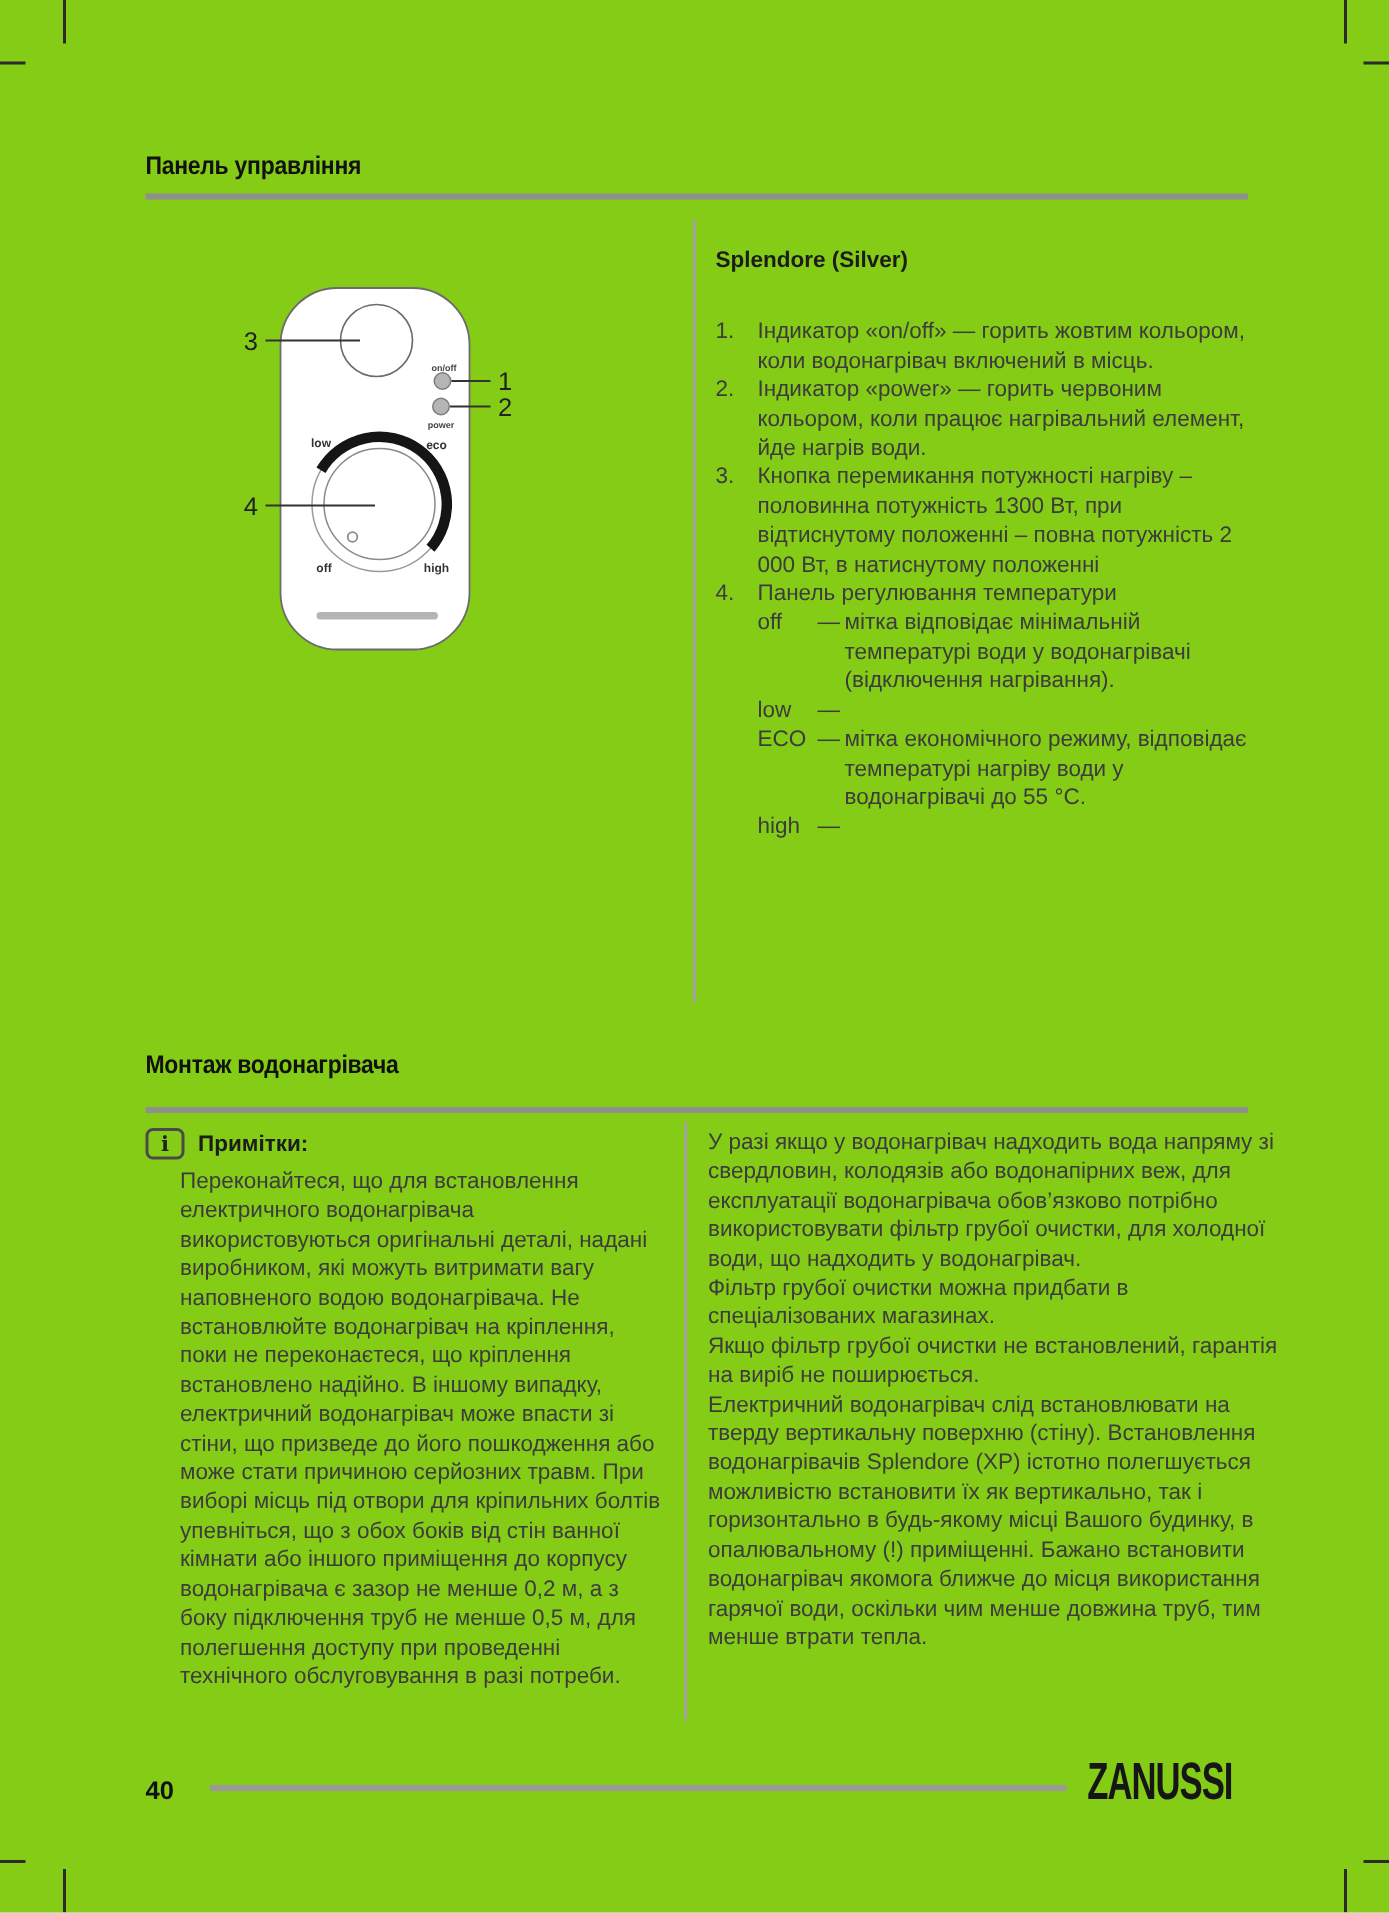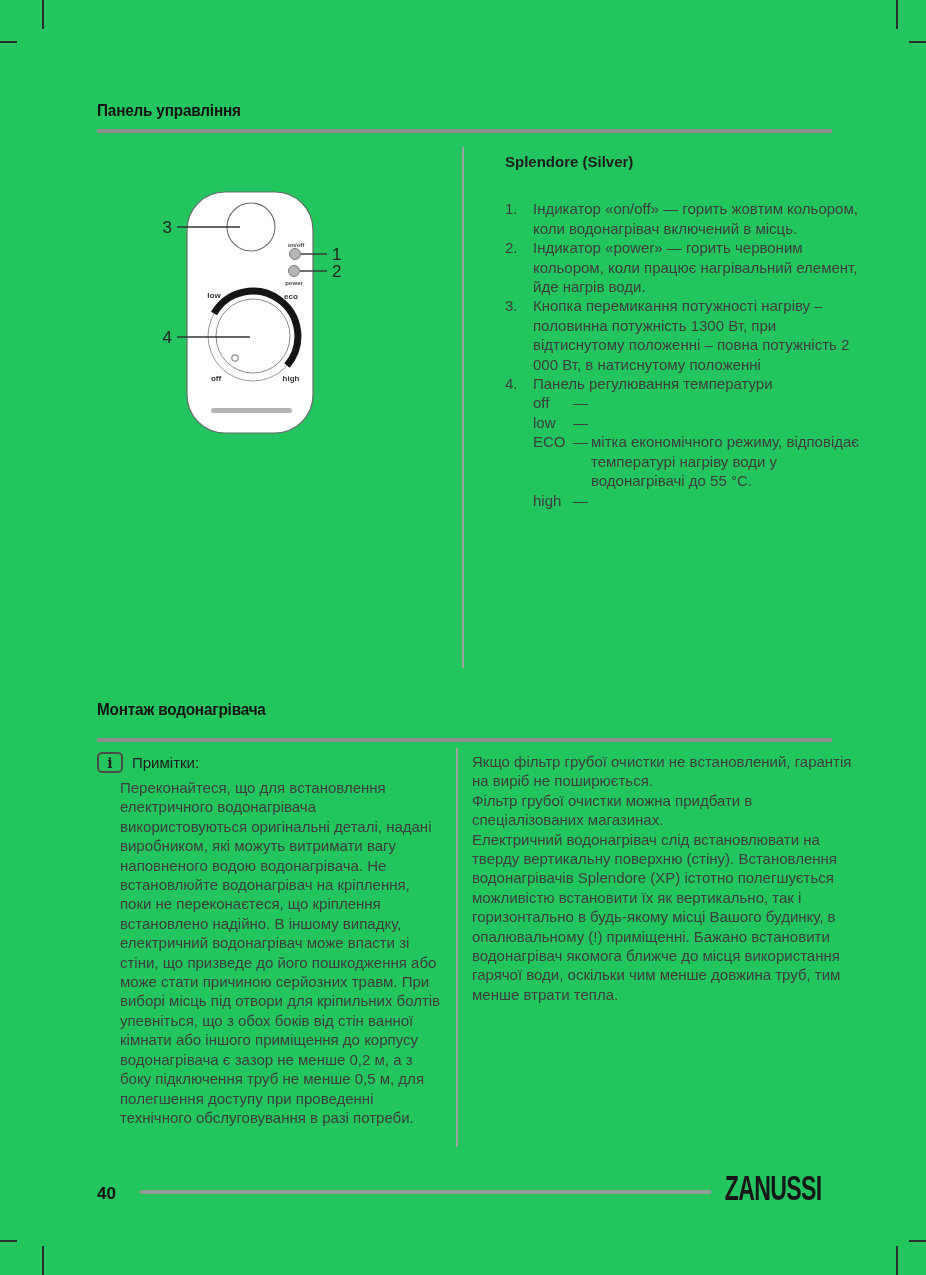--- a/index.html
+++ b/index.html
@@ -1,37 +1,37 @@
 <!DOCTYPE html>
 <html><head>
 <meta charset="utf-8">
 <style>
   html,body{margin:0;padding:0;background:#e8e8e8;}
   .page{
     position:relative;
     width:926px;height:1275px;
-    background:#22c55e;
+    background:#84cc16;
     font-family:"Liberation Sans","DejaVu Sans",sans-serif;
     color:#3c3c3c;
     overflow:hidden;
   }
   
   .crop{position:absolute;background:#2b2b2b;}
   
   .section-title{
     position:absolute;left:97px;
     font-size:17px;font-weight:700;color:#111;
     transform:scaleX(0.9);transform-origin:left bottom;
     letter-spacing:-0.2px;white-space:nowrap;
   }
   .section-rule{position:absolute;left:97px;width:735px;height:4px;background:#8f8f8f;}
   .v-divider{position:absolute;width:2px;background:#a3a3a3;}
 
   
-  .col-top-right{position:absolute;left:477px;top:152px;width:356px;font-size:15px;line-height:19.4px;margin-left:28px;}
+  .col-top-right{position:absolute;left:477px;top:164px;width:356px;font-size:15px;line-height:19.4px;}
   .model-heading{font-weight:700;color:#1c1c1c;margin:0 0 28px 0;font-size:15px;}
   .olist{margin:0;padding:0;}
   .olist-item{display:flex;margin:0;}
   .olist-num{width:28px;flex:0 0 28px;}
   .olist-text{flex:1;}
   .knob-marks{margin:0;padding:0 0 0 28px;}
   .mark-row{display:flex;}
   .mark-term{width:40px;flex:0 0 40px;}
   .mark-dash{width:18px;flex:0 0 18px;}
   .mark-text{flex:1;}
@@ -41,21 +41,21 @@
   .col-bot-right{position:absolute;left:472px;top:752px;width:383px;font-size:15px;line-height:19.4px;}
   .col-bot-right p{margin:0;}
   .notes-head{display:flex;align-items:center;gap:9px;margin:0 0 5px 0;}
   .info-box{
     width:22px;height:17px;flex:0 0 22px;
     border:2px solid #4a4a4a;border-radius:5px;
     display:flex;align-items:center;justify-content:center;
     font-family:"DejaVu Serif",serif;font-weight:700;font-size:14px;color:#222;
     line-height:1;
   }
-  .notes-title{font-weight:400;color:#1c1c1c;}
+  .notes-title{font-weight:700;color:#1c1c1c;}
   .notes-text{margin:0 0 12px 23px;}
 
   
   .footer-num{position:absolute;left:97px;top:1184px;font-size:17px;font-weight:700;color:#111;}
   .footer-rule{position:absolute;left:140px;top:1190px;width:571px;height:4px;background:#9a9a9a;}
   .brand{
     position:absolute;right:104px;top:1168px;
     font-size:35px;font-weight:700;color:#161616;
     transform:scaleX(0.66);transform-origin:right center;
     letter-spacing:-1px;white-space:nowrap;
@@ -134,20 +134,21 @@
         <span class="olist-text">Кнопка перемикання потужності нагріву – половинна потужність 1300 Вт, при відтиснутому положенні – повна потужність 2 000 Вт, в натиснутому положенні</span>
       </div>
       <div class="olist-item">
         <span class="olist-num">4.</span>
         <span class="olist-text">Панель регулювання температури</span>
       </div>
       <div class="knob-marks">
         <div class="mark-row">
           <span class="mark-term">off</span>
           <span class="mark-dash">—</span>
+          <span class="mark-text">мітка відповідає мінімальній температурі води у водонагрівачі (відключення нагрівання).</span>
         </div>
         <div class="mark-row">
           <span class="mark-term">low</span>
           <span class="mark-dash">—</span>
         </div>
         <div class="mark-row">
           <span class="mark-term">ECO</span>
           <span class="mark-dash">—</span>
           <span class="mark-text">мітка економічного режиму, відповідає температурі нагріву води у водонагрівачі до 55 °C.</span>
         </div>
@@ -166,22 +167,23 @@
 
   <div class="col-bot-left">
     <div class="notes-head">
       <span class="info-box">i</span>
       <span class="notes-title">Примітки:</span>
     </div>
     <p class="notes-text">Переконайтеся, що для встановлення електричного водонагрівача використовуються оригінальні деталі, надані виробником, які можуть витримати вагу наповненого водою водонагрівача. Не встановлюйте водонагрівач на кріплення, поки не переконаєтеся, що кріплення встановлено надійно. В іншому випадку, електричний водонагрівач може впасти зі стіни, що призведе до його пошкодження або може стати причиною серйозних травм. При виборі місць під отвори для кріпильних болтів упевніться, що з обох боків від стін ванної кімнати або іншого приміщення до корпусу водонагрівача є зазор не менше 0,2 м, а з боку підключення труб не менше 0,5 м, для полегшення доступу при проведенні технічного обслуговування в разі потреби.</p>
   </div>
 
   <div class="col-bot-right">
+    <p>У разі якщо у водонагрівач надходить вода напряму зі свердловин, колодязів або водонапірних веж, для експлуатації водонагрівача обов’язково потрібно використовувати фільтр грубої очистки, для холодної води, що надходить у водонагрівач.</p>
+    <p>Фільтр грубої очистки можна придбати в спеціалізованих магазинах.</p>
     <p>Якщо фільтр грубої очистки не встановлений, гарантія на виріб не поширюється.</p>
-    <p>Фільтр грубої очистки можна придбати в спеціалізованих магазинах.</p>
     <p>Електричний водонагрівач слід встановлювати на тверду вертикальну поверхню (стіну). Встановлення водонагрівачів Splendore (XP) істотно полегшується можливістю встановити їх як вертикально, так і горизонтально в будь-якому місці Вашого будинку, в опалювальному (!) приміщенні. Бажано встановити водонагрівач якомога ближче до місця використання гарячої води, оскільки чим менше довжина труб, тим менше втрати тепла.</p>
   </div>
 
   <div class="footer-num">40</div>
   <div class="footer-rule"></div>
   <div class="brand">ZANUSSI</div>
 
 </div>
 
 </body></html>

